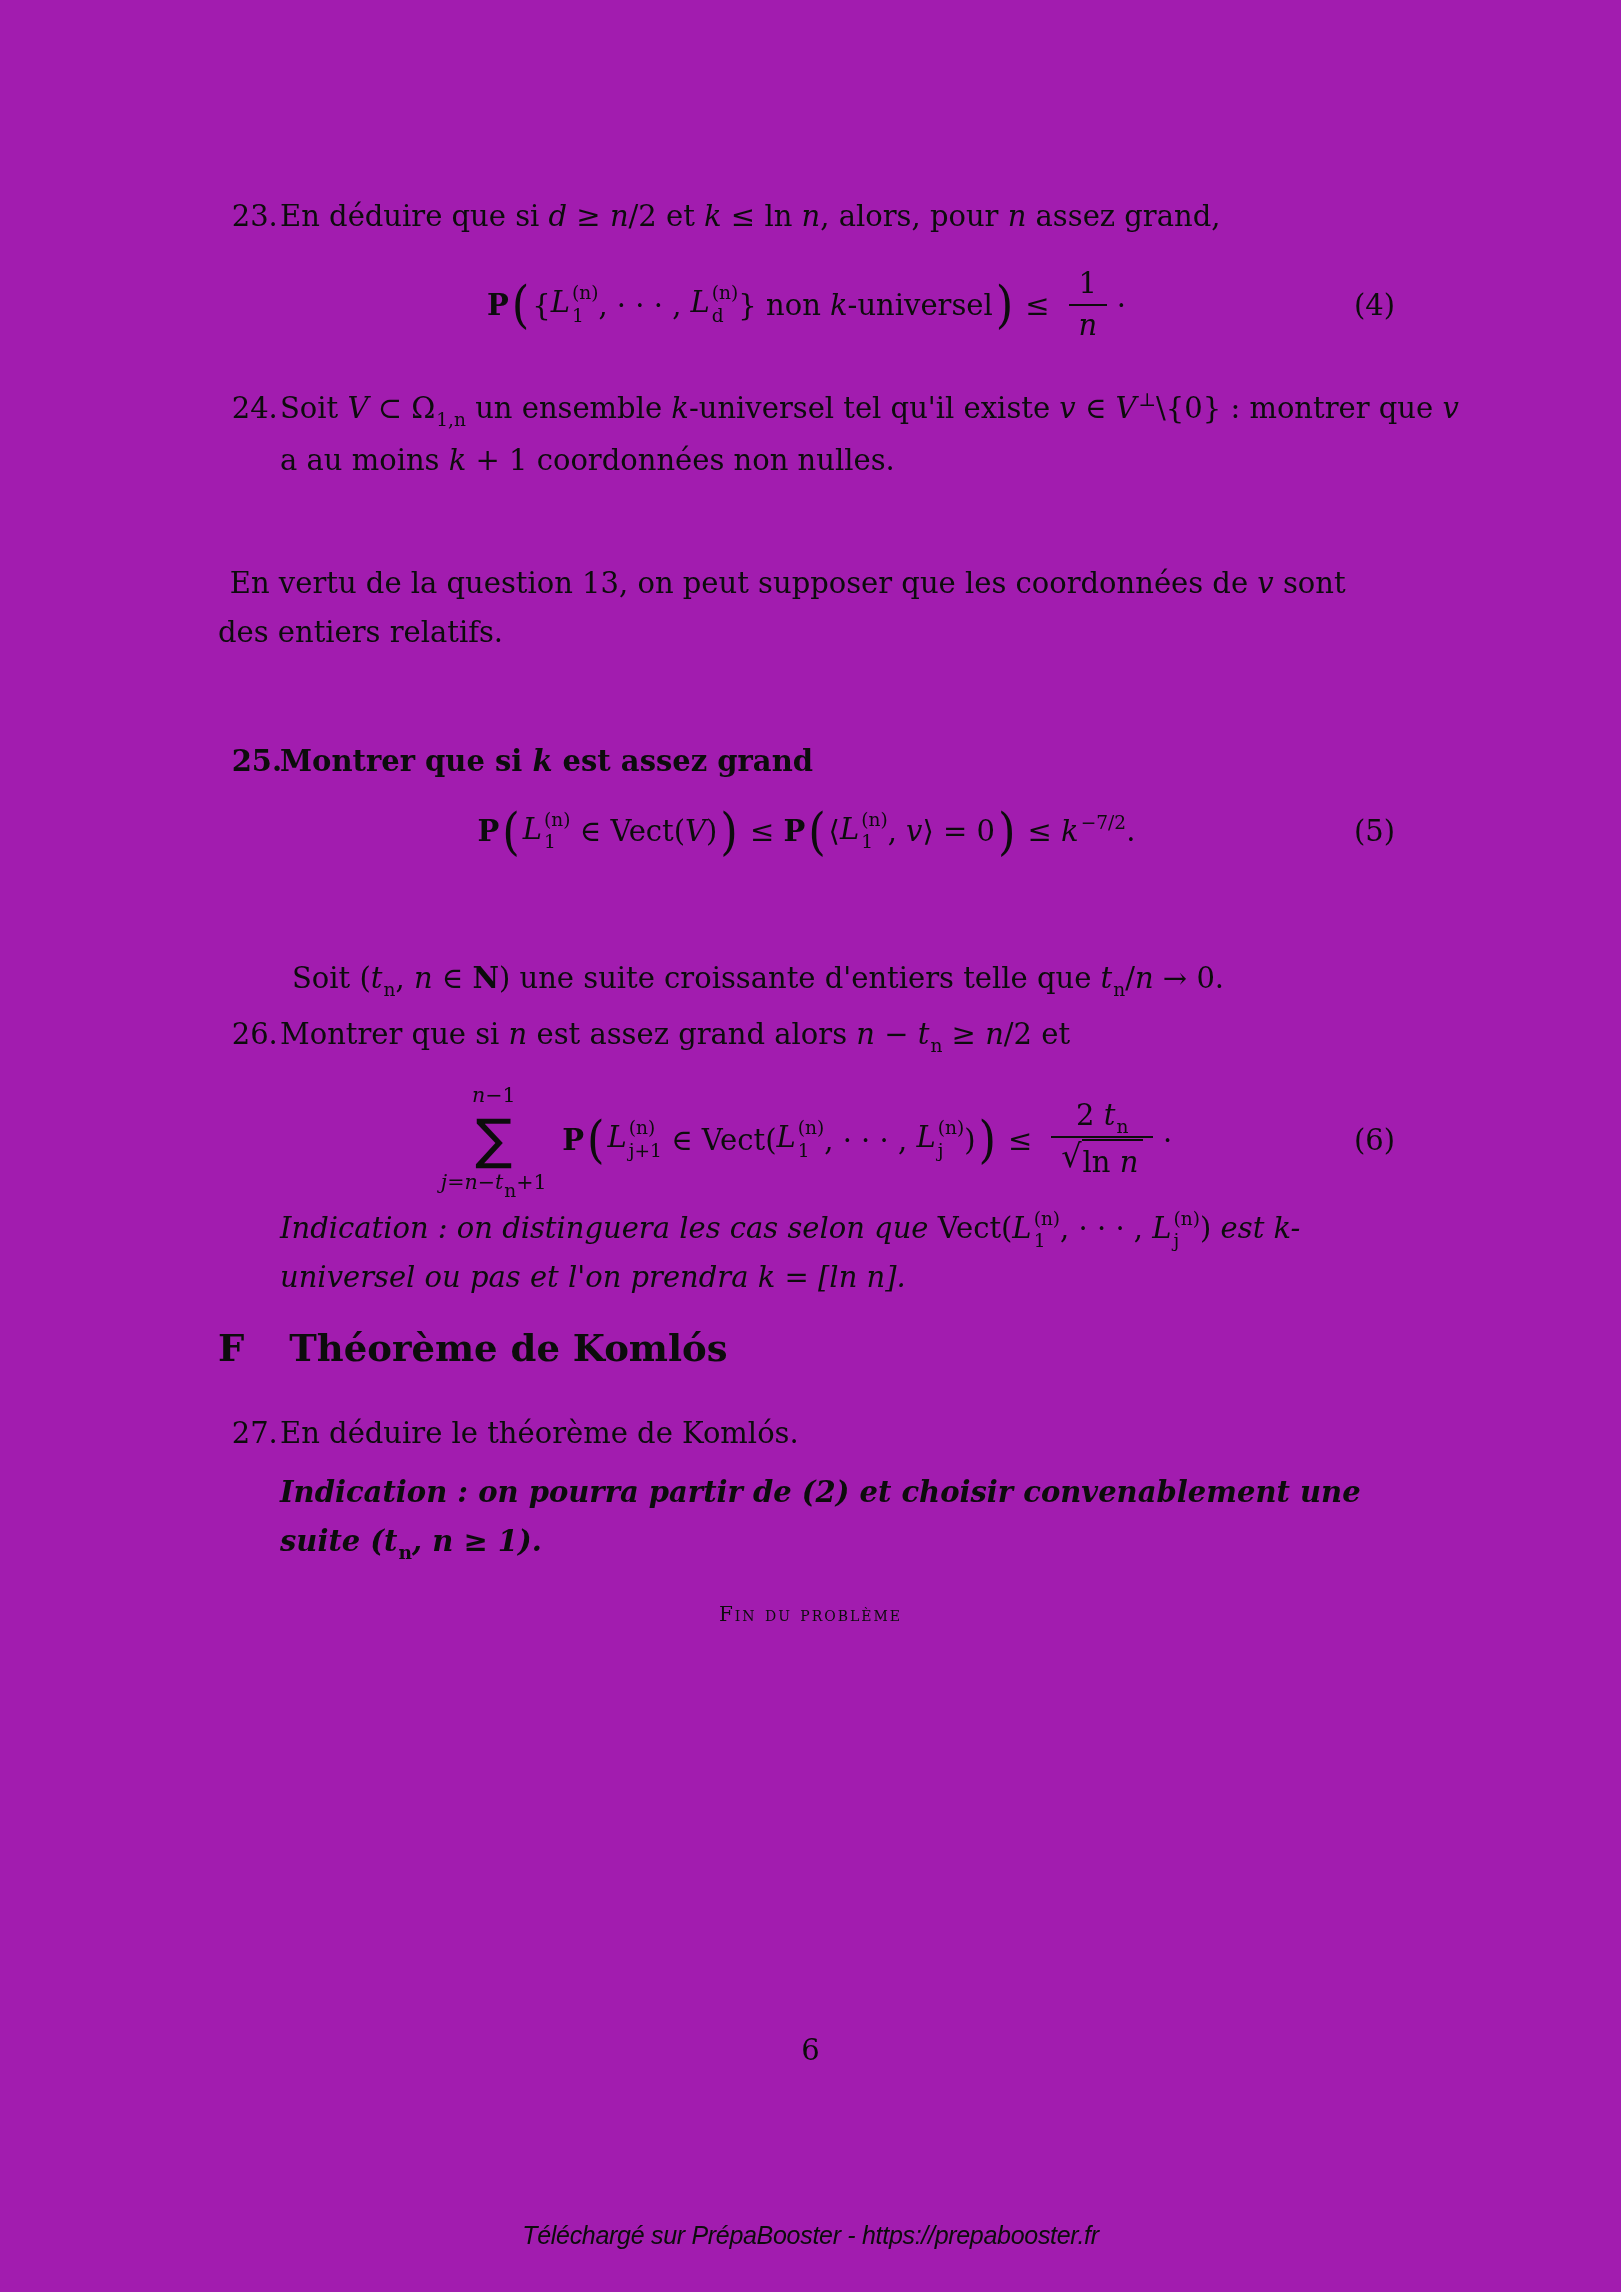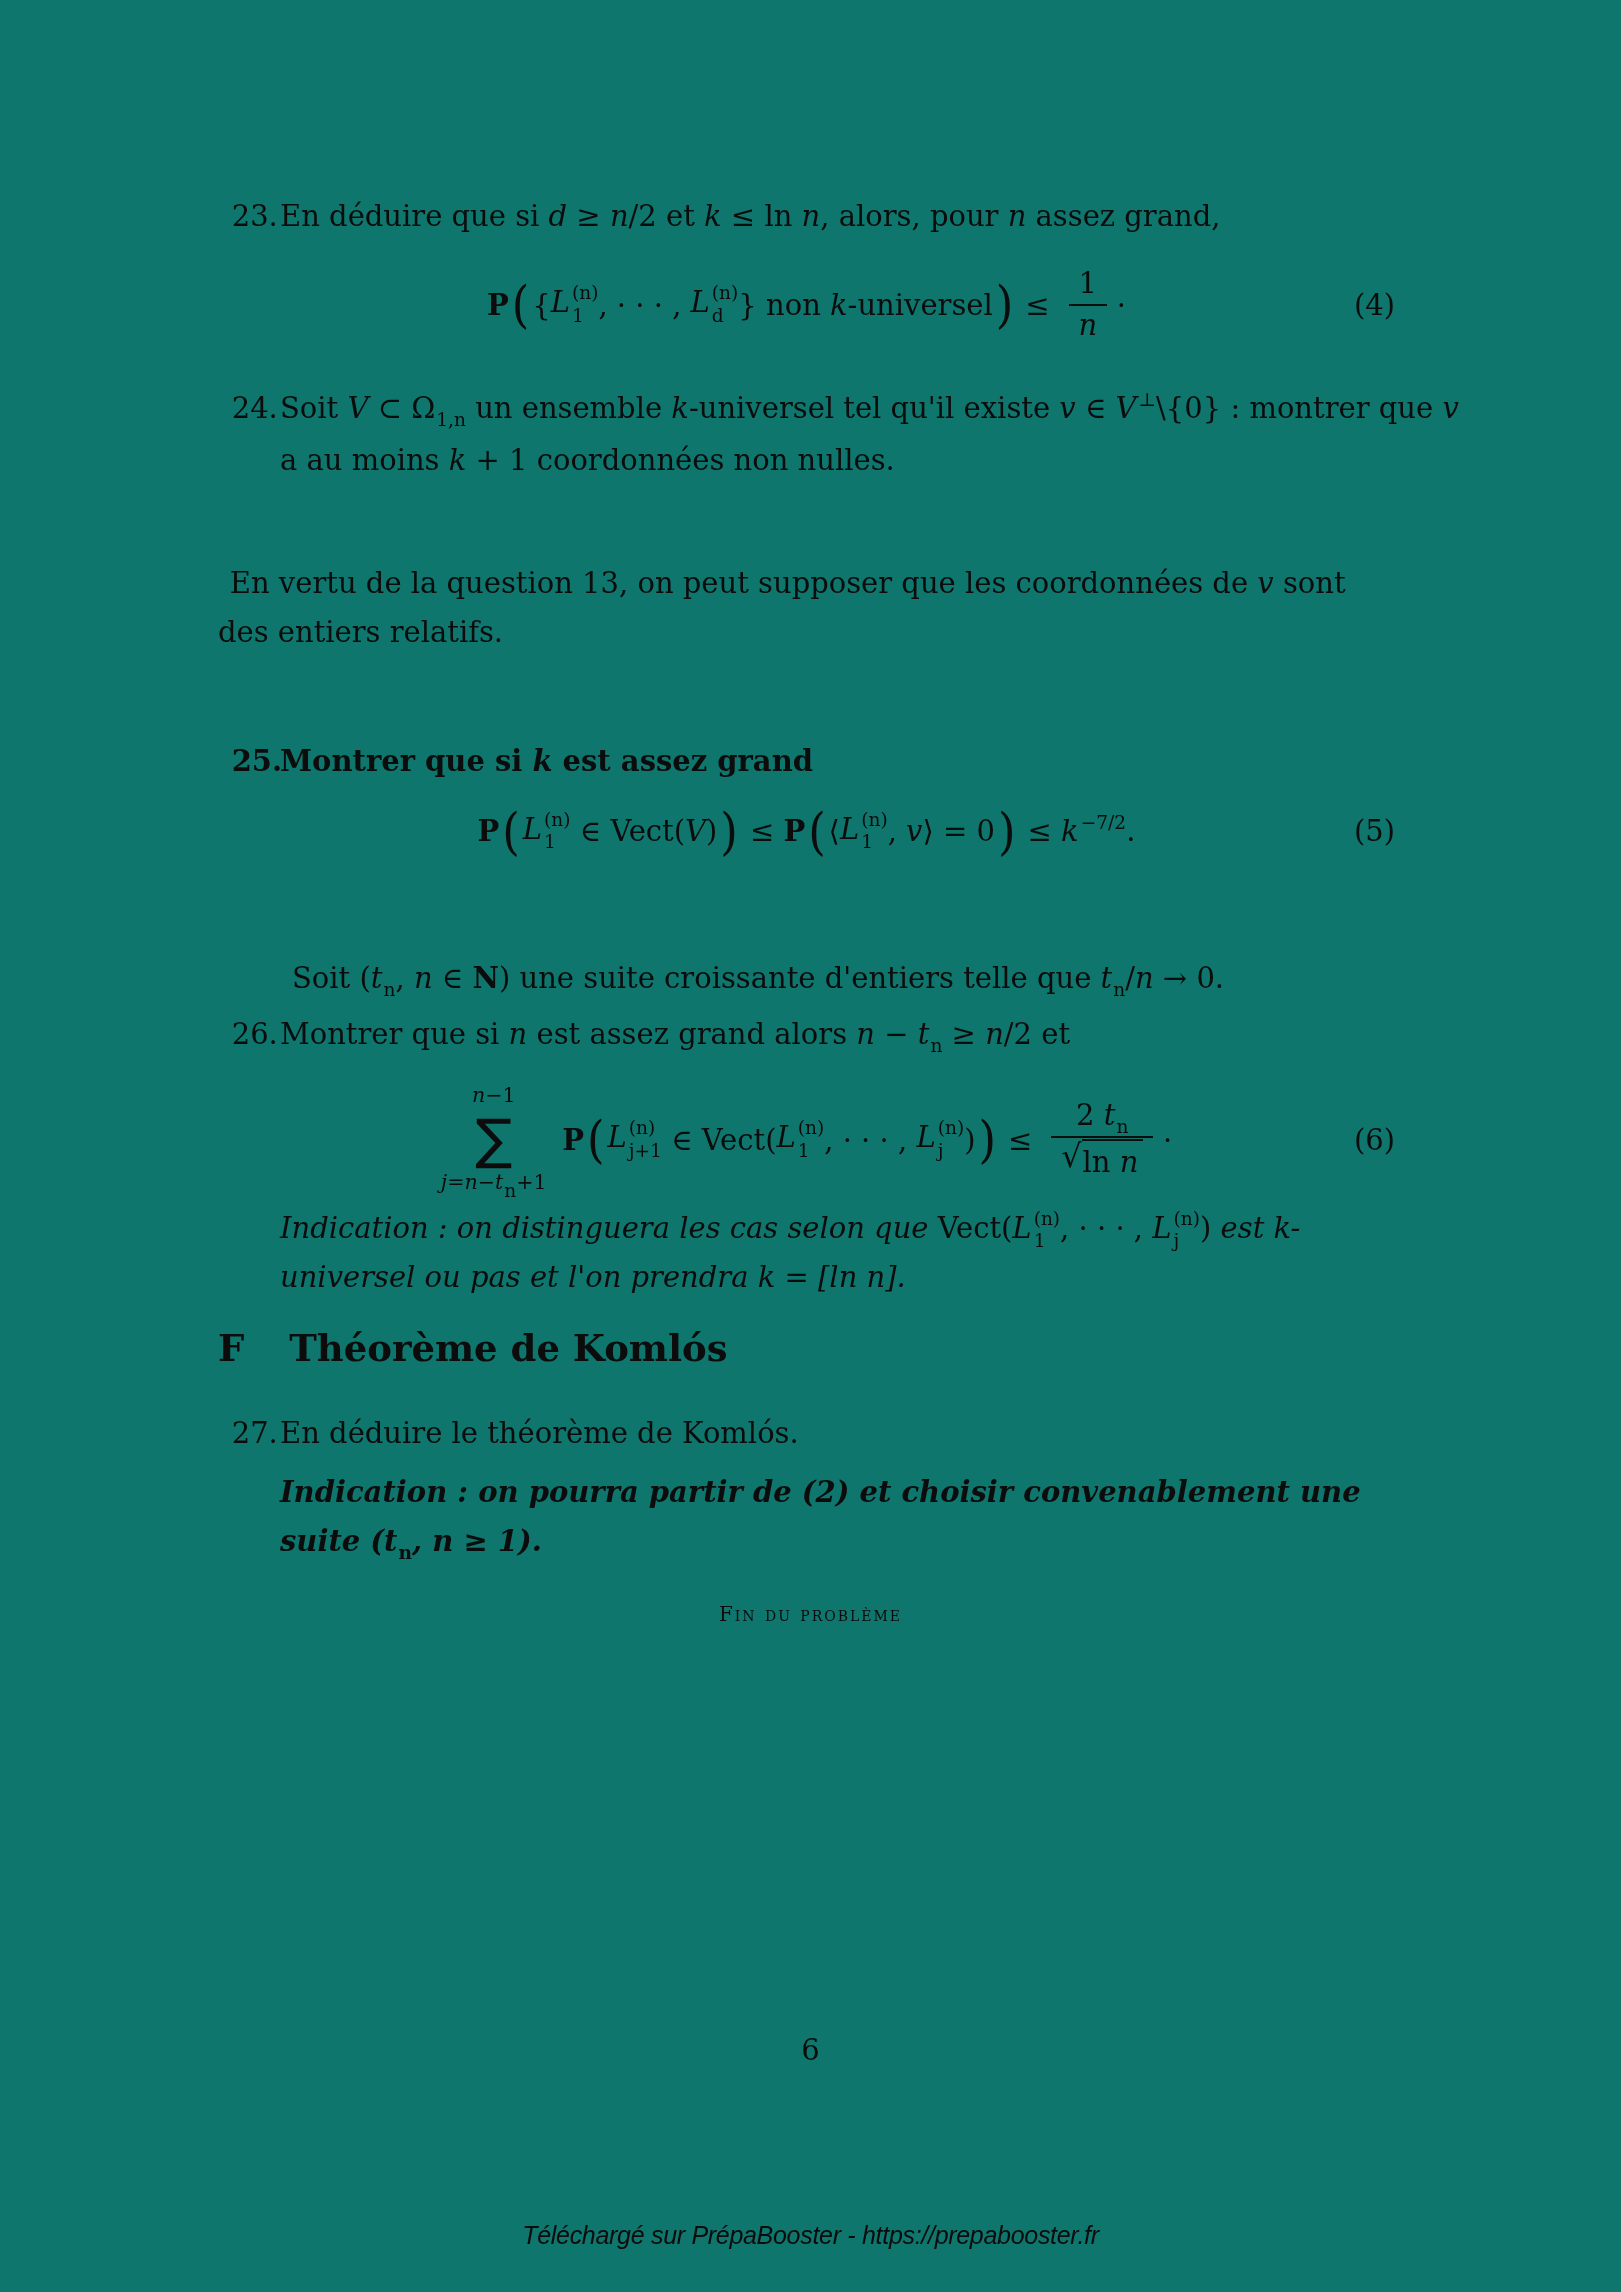--- a/index.html
+++ b/index.html
@@ -1,20 +1,20 @@
 <!DOCTYPE html>
 <html><head>
 <meta charset="utf-8">
 <style>
   html,body{margin:0;padding:0;background:#888;}
   .page{
     position:relative;
     width:1621px;height:2293px;
     margin:0 auto;
-    background:#0f766e;
+    background:#a21caf;
     font-family:"DejaVu Serif","DejaVu Sans","Liberation Serif",serif;
     color:#0c0c0c;
     overflow:hidden;
   }
   .block{position:absolute;left:218px;width:1182px;font-size:29px;line-height:49px;}
   .item{padding-left:62px;}
   .item .item-num{position:absolute;left:13.7px;top:0;}
   .indent1{text-indent:11.8px;}
   .indication{padding-left:62px;font-style:italic;width:1147px;}
   .centerline{position:absolute;left:0;width:1621px;text-align:center;}

